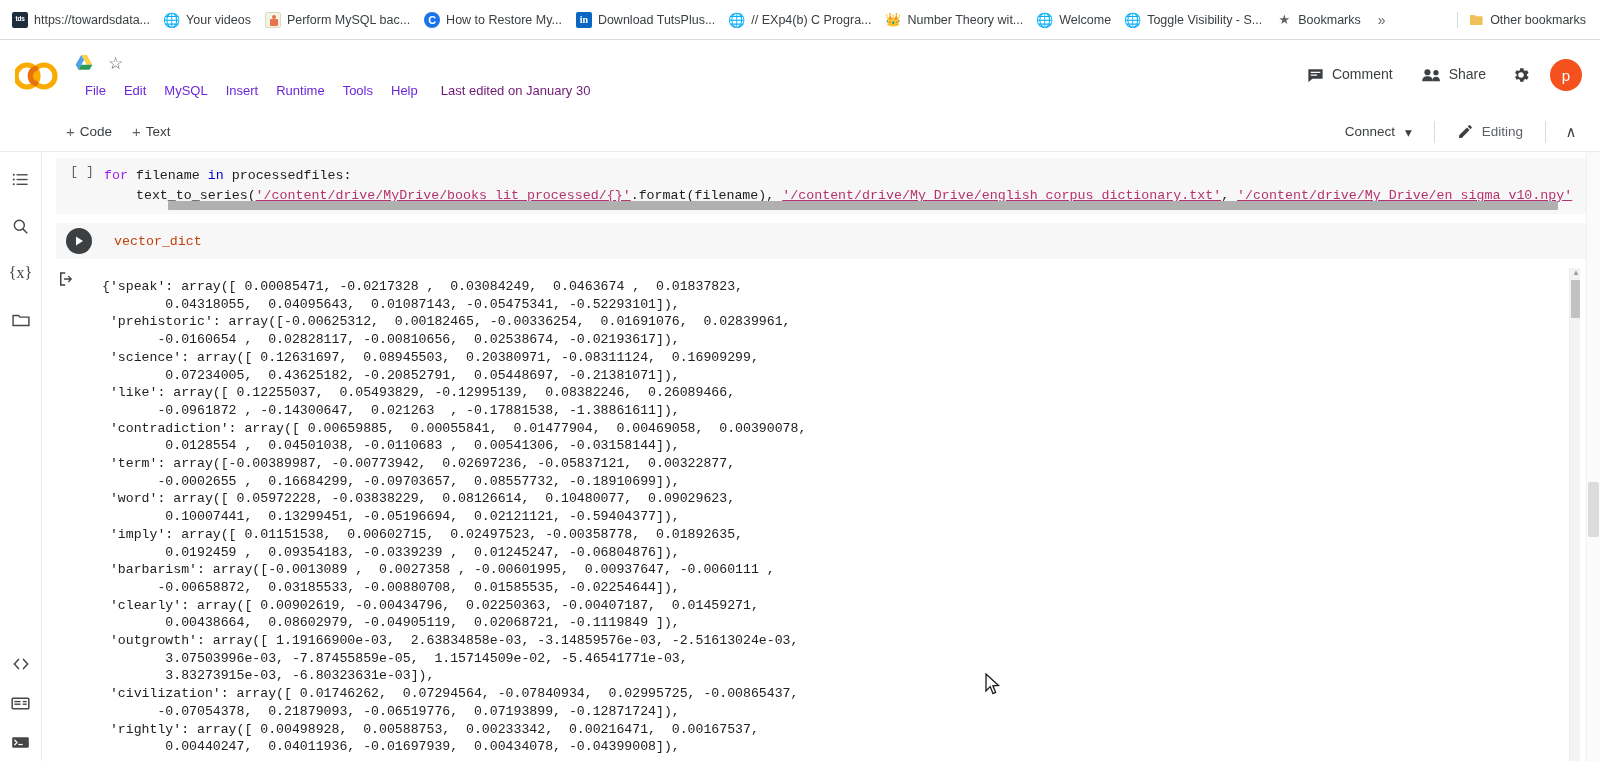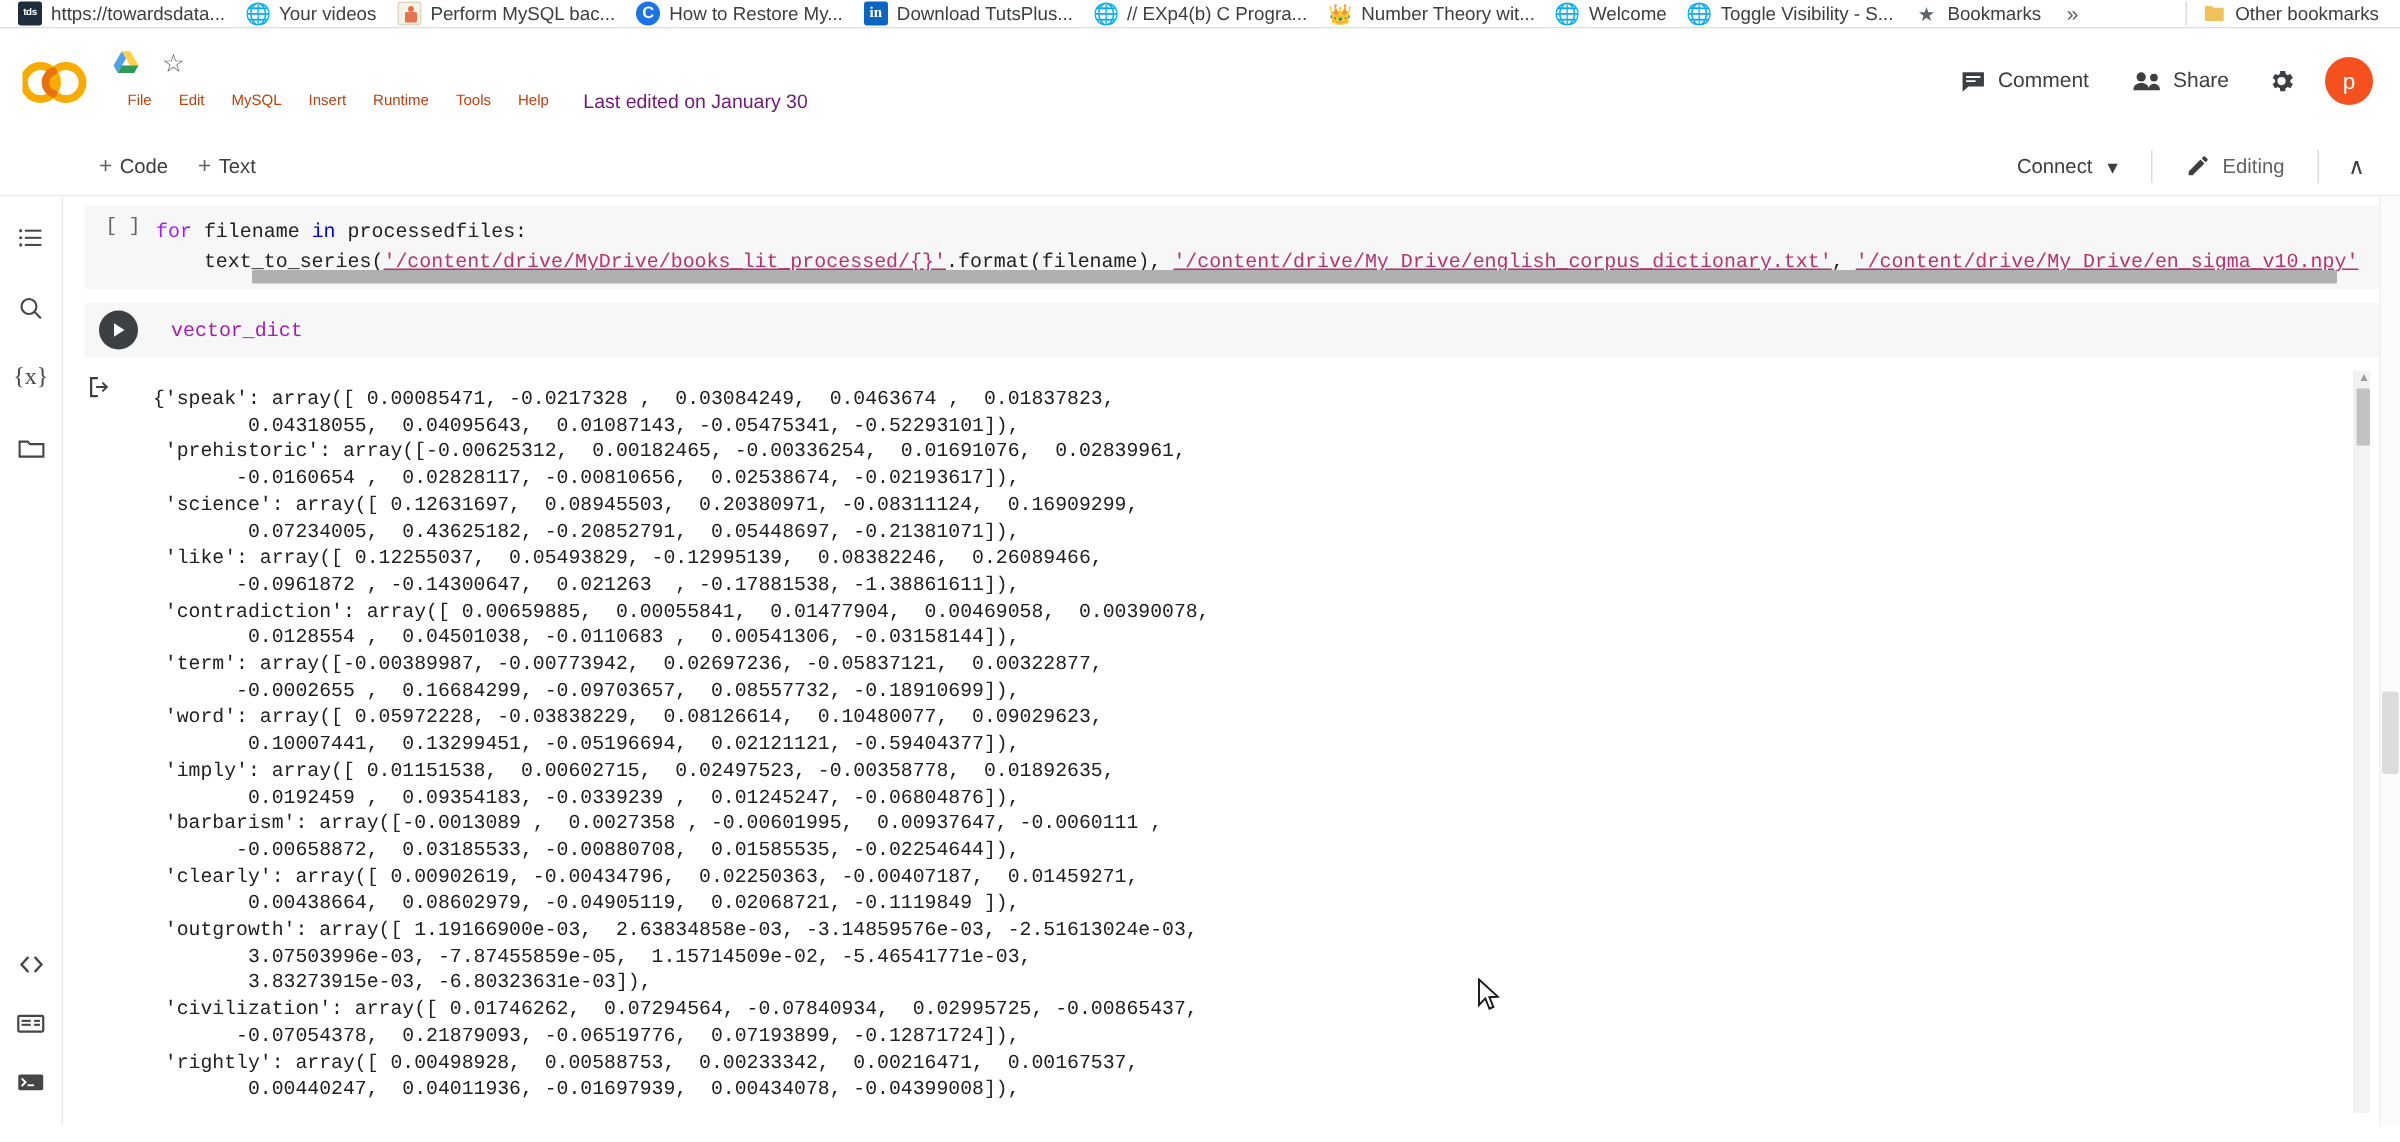--- a/index.html
+++ b/index.html
@@ -6,21 +6,21 @@
   html, body {
     margin: 0; padding: 0;
     width: 1600px; height: 761px;
     overflow: hidden;
     background: #fff;
     font-family: "Liberation Sans", sans-serif;
   }
 
   
   #bookmarks-bar {
-    height: 19px;
+    height: 40px;
     background: #ffffff;
     border-bottom: 1px solid #dadce0;
     display: flex;
     align-items: center;
     padding: 0 6px;
     font-size: 12.5px;
     color: #3c4043;
     white-space: nowrap;
     overflow: hidden;
   }
@@ -97,21 +97,21 @@
     font-size: 18px; color: #202124;
     font-family: "Liberation Sans", sans-serif;
     letter-spacing: -0.1px;
   }
   #star-icon { color: #5f6368; font-size: 17px; margin-left: 6px; cursor: pointer; }
   #menu-row {
     display: flex; align-items: center; gap: 0px;
     margin-top: 2px; margin-left: 2px;
   }
   .menu-item {
-    font-size: 10px; color: #c2410c;
+    font-size: 13px; color: #6d28d9;
     padding: 3px 9px; border-radius: 4px; cursor: pointer;
   }
   #last-edited {
     font-size: 13px; color: #701a75;
     margin-left: 14px; cursor: pointer;
   }
   #header-right {
     display: flex; align-items: center; gap: 4px;
     padding-top: 16px; padding-right: 18px;
   }
@@ -246,21 +246,21 @@
   }
   #run-btn {
     width: 26px; height: 26px; border-radius: 50%;
     background: #3c4043; color: #fff;
     display: flex; align-items: center; justify-content: center;
     margin-left: 10px; cursor: pointer; flex: 0 0 26px;
   }
   #cell2-code {
     margin-left: 22px;
     font-family: "Liberation Mono", monospace;
-    font-size: 13.3px; color: #a21caf;
+    font-size: 13.3px; color: #c2410c;
   }
 
   
   #output-wrap {
     margin: 7px 14px 0 0;
     display: flex;
     position: relative;
   }
   #out-gutter {
     width: 48px; flex: 0 0 48px;

